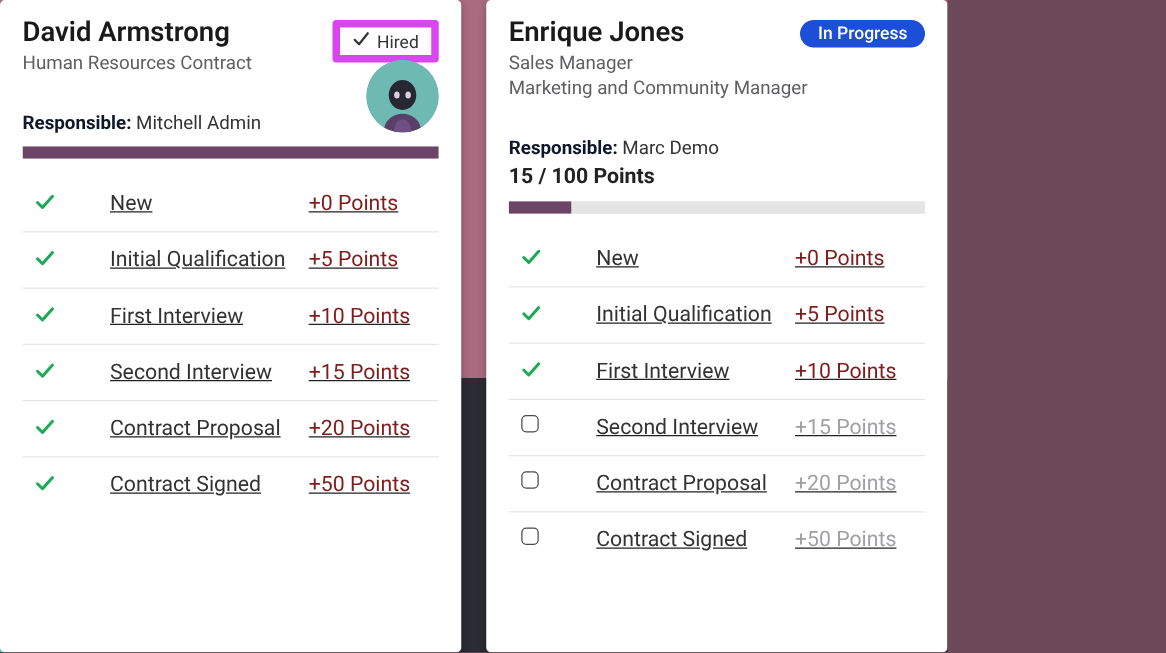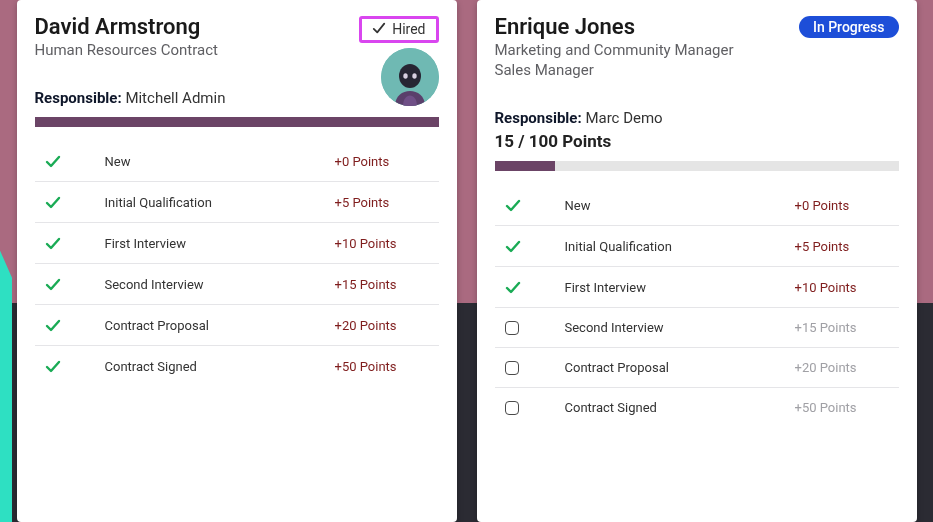--- a/index.html
+++ b/index.html
@@ -2,21 +2,21 @@
 <html><head>
 <meta charset="utf-8">
 <style>
   * { box-sizing: border-box; }
   html, body {
     margin: 0; padding: 0;
     font-family: -apple-system, BlinkMacSystemFont, "Segoe UI", Roboto, sans-serif;
     background: #6d4a5a;
   }
   .page {
-    width: 933px; height: 522px;
+    width: 758px; height: 522px;
     position: relative;
     background: linear-gradient(to bottom, #aa6a80 0%, #aa6a80 58%, #2b2b33 58%, #2b2b33 100%);
     overflow: hidden;
     display: flex;
     justify-content: center;
     gap: 20px;
     padding-top: 0;
   }
   .left-accent {
     position:absolute; left:0; top:0; bottom:0; width:12px;
@@ -45,27 +45,27 @@
     color: #1a1a1a;
     margin: 0 0 2px 0;
   }
   .sub {
     font-size: 15px;
     color: #5f5f63;
     margin: 2px 0;
   }
   .status-badge {
     position:absolute; right: 0; top: 2px;
-    border: 3px solid #d946ef;
+    border: 6px solid #d946ef;
     border-radius: 3px;
     background: #fff;
     color: #333;
     font-size: 14px;
     padding: 2px 10px;
-    display:flex; align-items:flex-start; gap:6px;
+    display:flex; align-items:flex-end; gap:6px;
   }
   .status-pill {
     position:absolute; right: 0; top: 2px;
     border-radius: 14px;
     background: #1d4ed8;
     color: #fff;
     font-size: 14px;
     padding: 3px 14px;
     font-weight: 500;
   }
@@ -91,24 +91,25 @@
     border-radius: 0;
     overflow:hidden;
   }
   .progress-fill {
     height:100%;
     background:#6b4466;
   }
 
   .stages { margin-top: 14px; }
   .stage-row {
-    display:flex; align-items:flex-end;
+    display:flex; align-items:flex-start;
     padding: 12px 4px 12px 10px;
     border-top: 1px solid #e5e5e8;
-    font-size:13px;
+    font-size:17px;
+    text-decoration:underline;
   }
   .stage-row:first-child { border-top: none; }
   .stage-icon { width: 60px; display:flex; align-items:center; }
   .stage-name { flex:1; color:#333; }
   .stage-points { width:100px; color:#7f1d1d; }
   .stage-points.muted { color:#a0a0a5; }
 
   .check-svg { color:#1aab55; }
   .checkbox-empty {
     width:14px; height:14px; border:1.8px solid #4a4a4a; border-radius:4px; background:#fff;
@@ -212,22 +213,22 @@
           </span>
         <span class="stage-name">Contract Signed</span>
         <span class="stage-points">+50 Points</span>
       </div>
     </div>
   </div>
 
   <div class="card">
     <div class="card-header">
       <div class="name">Enrique Jones</div>
+      <div class="sub">Sales Manager</div>
       <div class="sub">Marketing and Community Manager</div>
-      <div class="sub">Sales Manager</div>
 
       <div class="status-pill">
         <span>In Progress</span>
       </div>
     </div>
 
     <div class="resp-row">
       <span class="resp-label">Responsible:</span>
       <span>Marc Demo</span>
     </div>

